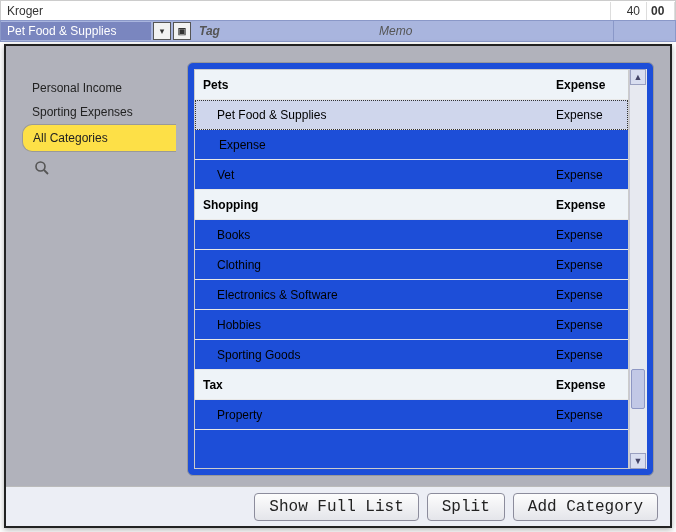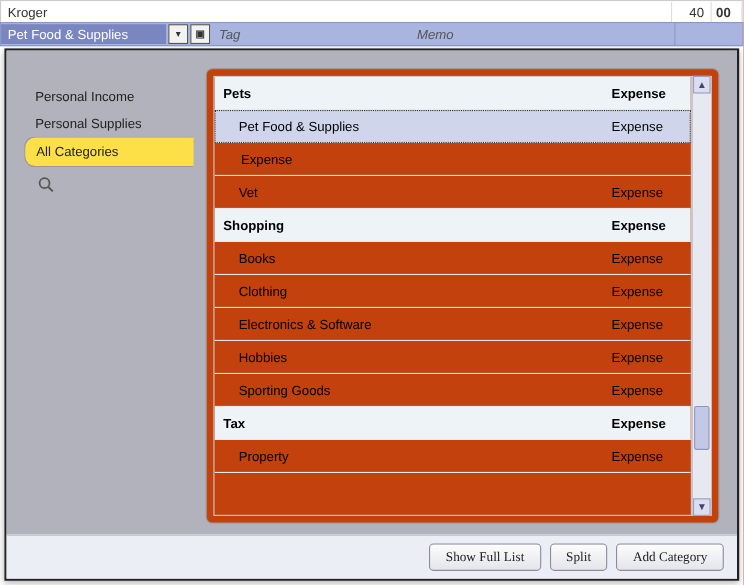--- a/index.html
+++ b/index.html
@@ -50,21 +50,21 @@
     margin-left: 2px;
     display: flex; align-items: center; justify-content: center;
     font-size: 9px;
     cursor: pointer;
   }
   .tag-field, .memo-field {
     font-style: italic;
     color: #555;
     padding: 2px 8px;
   }
-  .tag-field { width: 180px; }
+  .tag-field { width: 180px; font-weight: bold; }
   .memo-field { flex: 1; }
   .right-stub { width: 62px; border-left: 1px solid #8a98c8; height:100%; }
 
   .popup {
     position: absolute;
     left: 4px;
     top: 44px;
     width: 668px;
     height: 484px;
     background: #fff;
@@ -101,21 +101,21 @@
     position: relative;
     z-index: 2;
   }
   .search-icon {
     margin: 8px 0 0 6px;
     width: 16px; height: 16px;
     cursor: pointer;
   }
   .listpanel {
     flex: 1;
-    background: #c2410c;
+    background: #1d4ed8;
     border: 1px solid #999;
     border-radius: 6px;
     display: flex;
     overflow: hidden;
     margin-left: -1px;
     z-index: 1;
     position: relative;
   }
   .listwrap {
     flex: 1;
@@ -176,22 +176,22 @@
     align-items: center;
     justify-content: flex-end;
     gap: 8px;
     padding: 0 12px;
   }
   .btn {
     background: linear-gradient(#fdfdfd,#e4e5ea);
     border: 1px solid #8c8c9c;
     border-radius: 4px;
     padding: 4px 14px;
-    font-family: Liberation Serif, serif;
-    font-size: 12px;
+    font-family: Liberation Mono, monospace;
+    font-size: 16px;
     color: #222;
     cursor: pointer;
   }
 </style>
 </head>
 <body>
 
 <div class="register-row top">
   <div class="register-cell payee">Kroger</div>
   <div class="register-cell amount-major">40</div>
@@ -210,21 +210,21 @@
   <div class="tag-field">Tag</div>
   <div class="memo-field">Memo</div>
   <div class="right-stub"></div>
 </div>
 
 <div class="popup">
   <div class="popup-body">
     <div class="sidebar">
       <div id="sidebar-items">
           <div class="side-item">Personal Income</div>
-          <div class="side-item">Personal Supplies</div>
+          <div class="side-item">Sporting Expenses</div>
           <div class="side-item active">All Categories</div>
         </div>
       <div class="search-icon">
         <svg viewBox="0 0 16 16" width="16" height="16">
             <circle cx="6.5" cy="6.5" r="4.5" fill="none" stroke="#555" stroke-width="1.6"></circle>
             <line x1="10" y1="10" x2="14" y2="14" stroke="#555" stroke-width="1.8"></line>
           </svg>
       </div>
     </div>
     <div class="listpanel">

